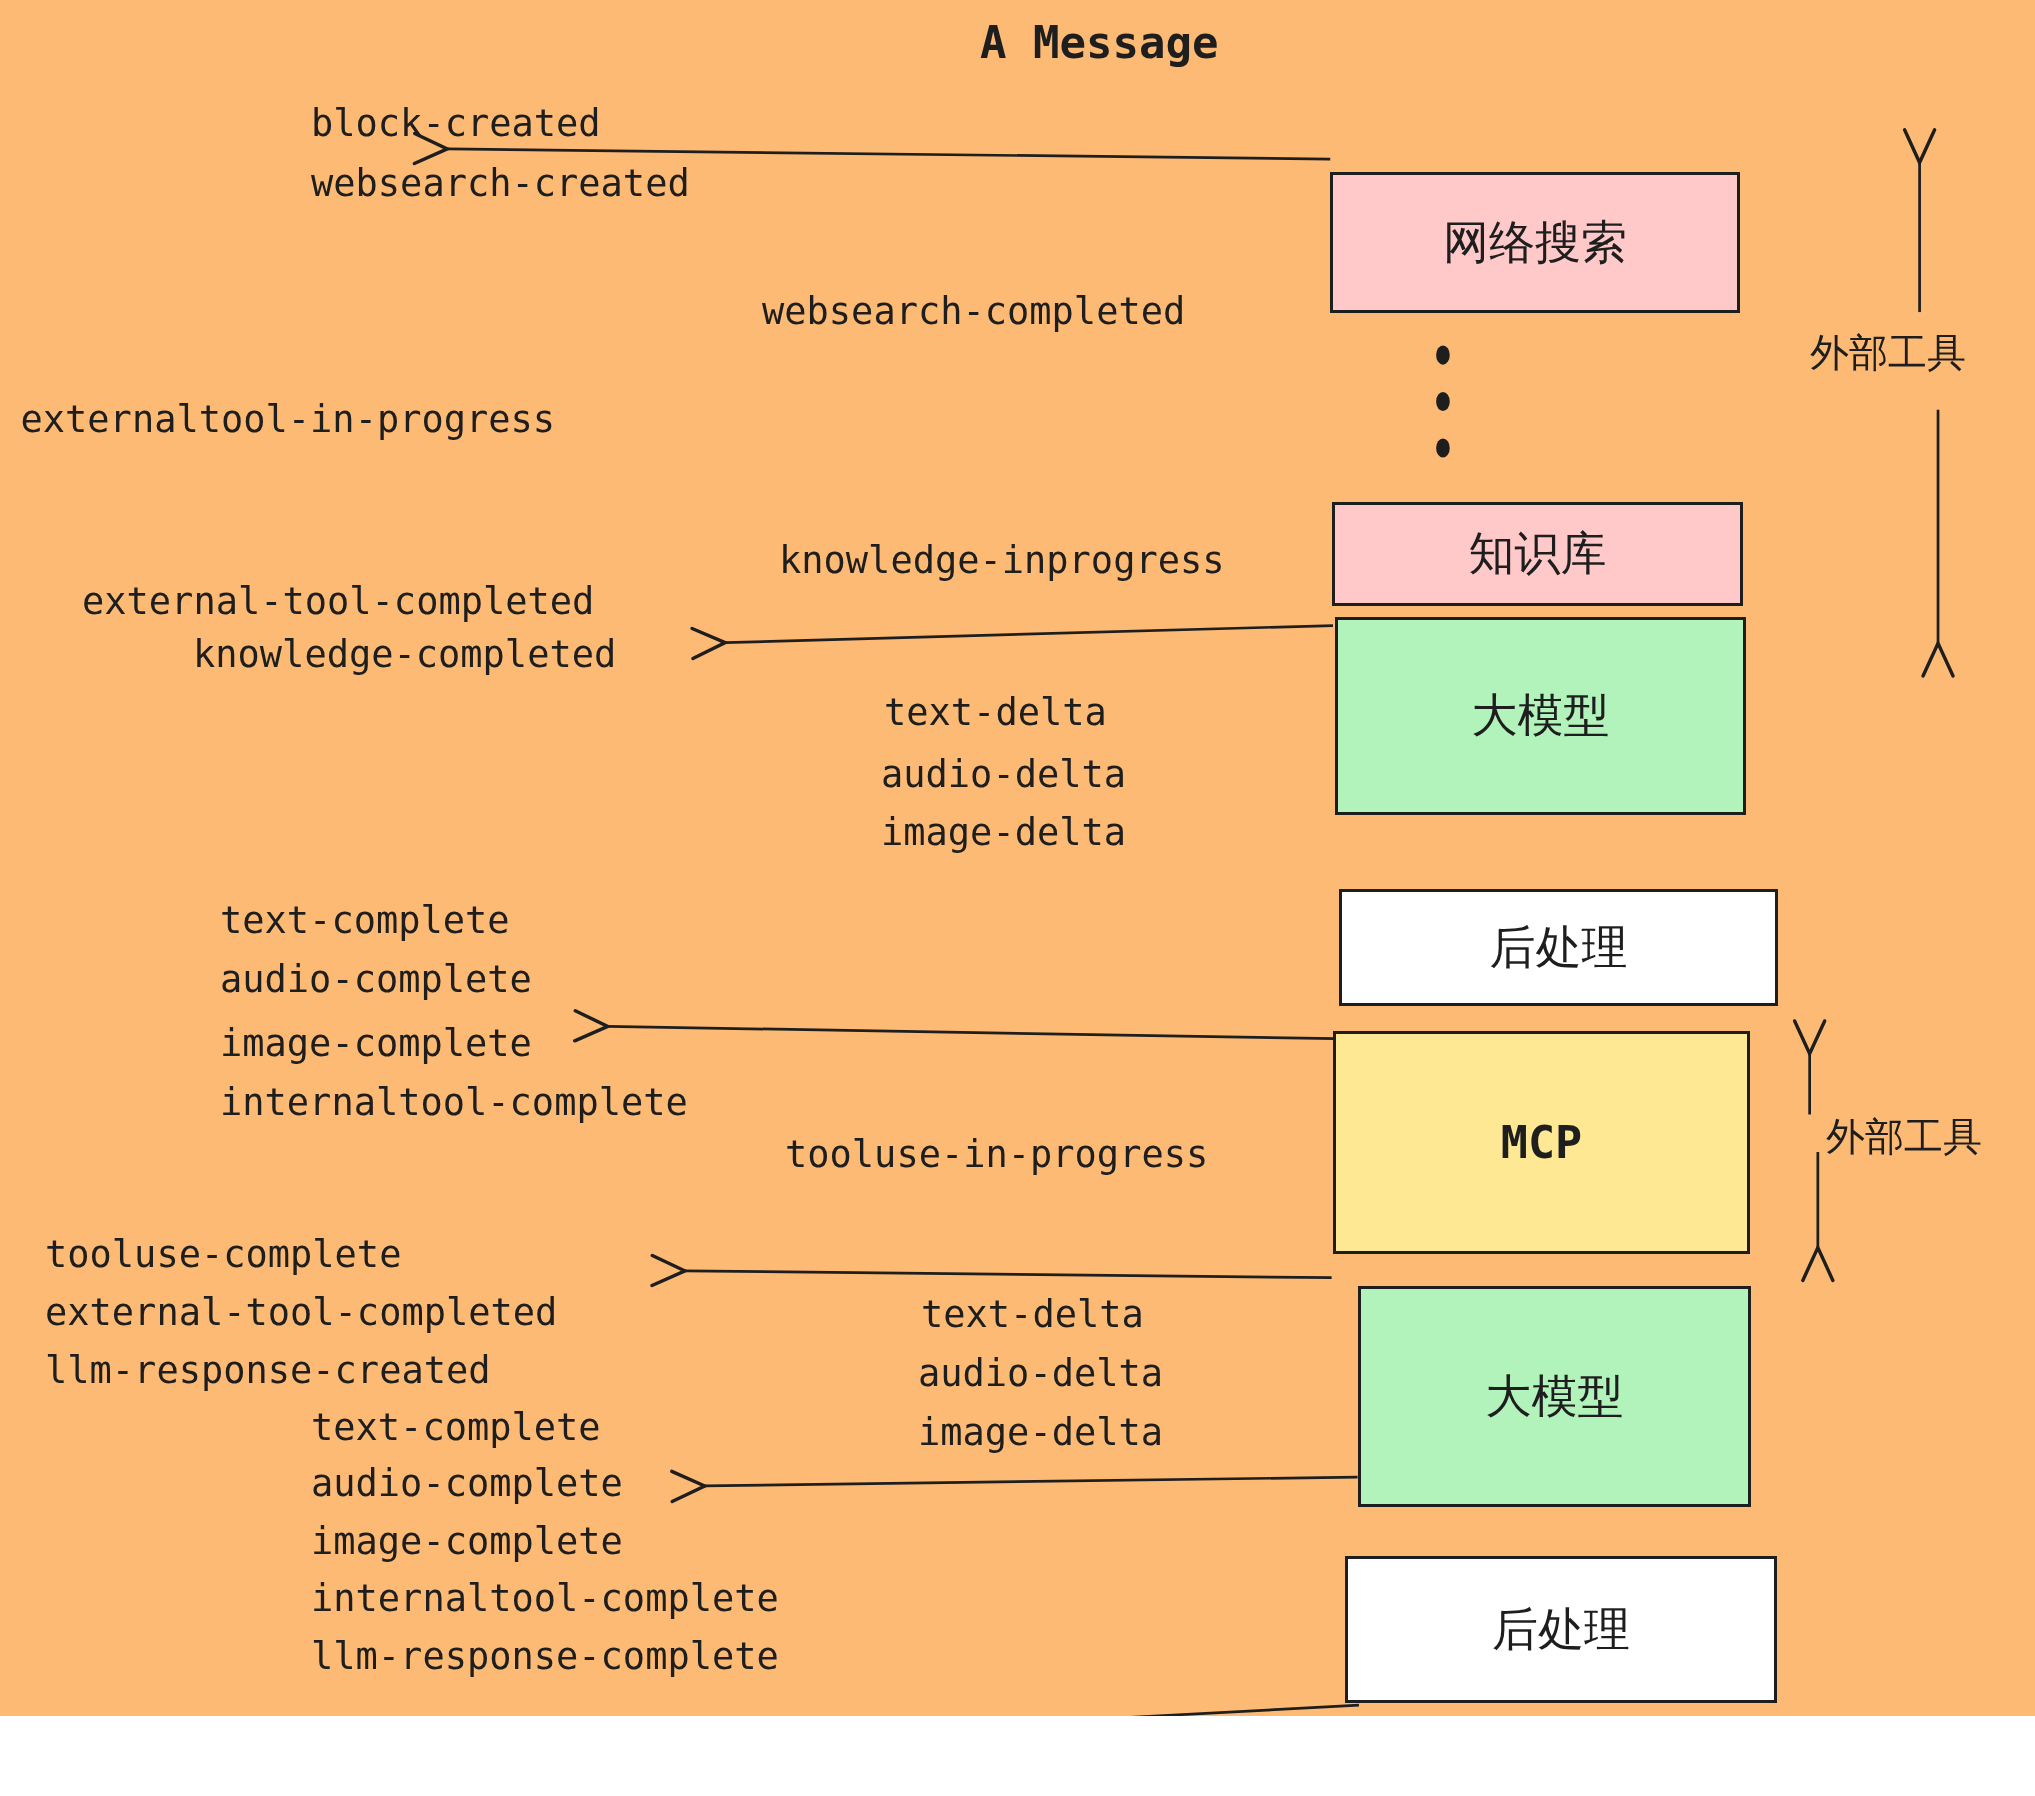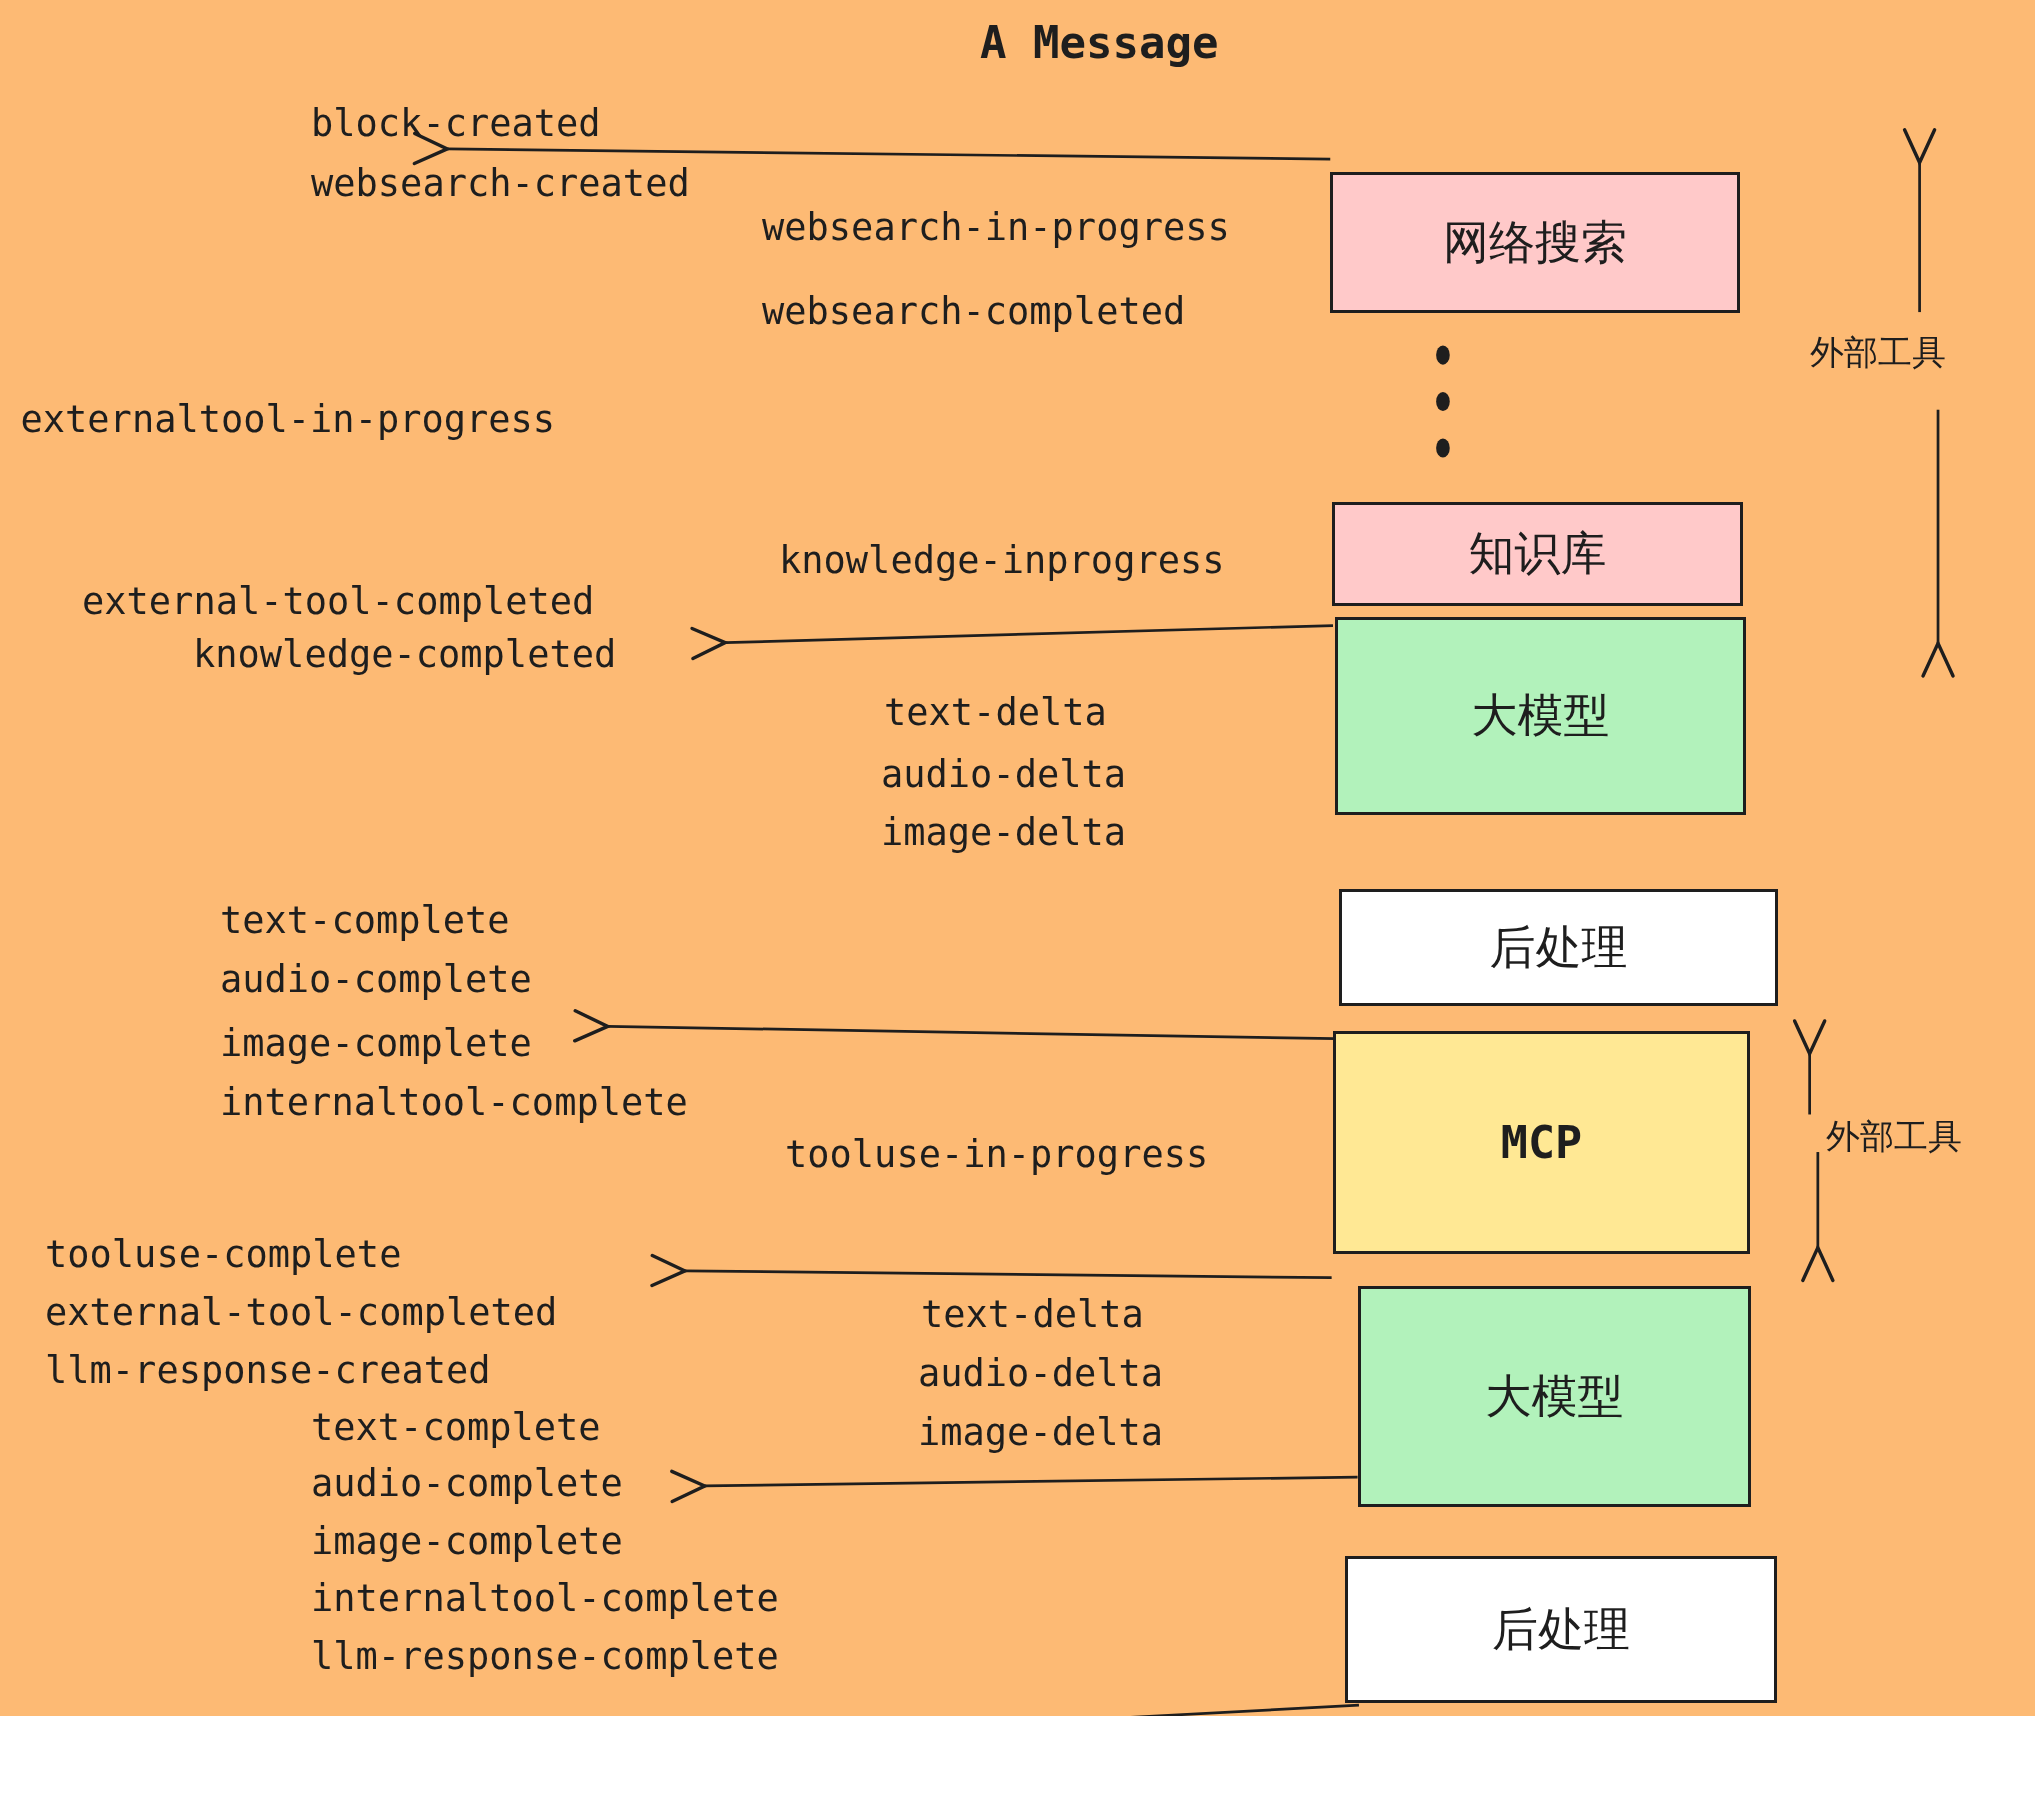--- a/index.html
+++ b/index.html
@@ -18,21 +18,21 @@
     position:absolute;border:3.4px solid #1e1e1e;box-sizing:border-box;
     display:flex;align-items:center;justify-content:center;background:#fff;text-align:right;
   }
   .box-label-zh{
     font-family:"DejaVu Sans","Liberation Sans",sans-serif;font-size:46px;white-space:nowrap;
   }
   .box-label-mono{
     font-family:"DejaVu Sans Mono","Liberation Mono",monospace;font-size:45px;font-weight:bold;white-space:nowrap;
   }
   .side-label{
-    position:absolute;font-family:"DejaVu Sans","Liberation Sans",sans-serif;font-size:34px;
+    position:absolute;font-family:"DejaVu Sans","Liberation Sans",sans-serif;font-size:39px;
     white-space:nowrap;transform:translateY(-50%);
   }
   .overlay{position:absolute;left:0;top:0;}
 </style>
 </head>
 <body>
 
 <div class="canvas">
 
   <svg class="overlay" width="2035" height="1796" viewBox="0 0 2980 2630">
@@ -56,21 +56,20 @@
 
     <ellipse cx="2113" cy="520" rx="10" ry="14" fill="#1e1e1e"></ellipse>
     <ellipse cx="2113" cy="588" rx="10" ry="14" fill="#1e1e1e"></ellipse>
     <ellipse cx="2113" cy="656" rx="10" ry="14" fill="#1e1e1e"></ellipse>
   </svg>
 
   <div class="title" style="left:980px;top:42px">A Message</div>
 
   <span class="ev" style="left:311px;top:123px">block-created</span>
   <span class="ev" style="left:311px;top:183px">websearch-created</span>
-  <span class="ev" style="left:762px;top:227px">websearch-in-progress</span>
   <span class="ev" style="left:762px;top:311px">websearch-completed</span>
   <span class="ev" style="left:20.5px;top:419px">externaltool-in-progress</span>
   <span class="ev" style="left:779px;top:560px">knowledge-inprogress</span>
   <span class="ev" style="left:82px;top:601px">external-tool-completed</span>
   <span class="ev" style="left:193px;top:654px">knowledge-completed</span>
   <span class="ev" style="left:884px;top:712px">text-delta</span>
   <span class="ev" style="left:881px;top:774px">audio-delta</span>
   <span class="ev" style="left:881px;top:832px">image-delta</span>
   <span class="ev" style="left:220px;top:920px">text-complete</span>
   <span class="ev" style="left:220px;top:979px">audio-complete</span>

